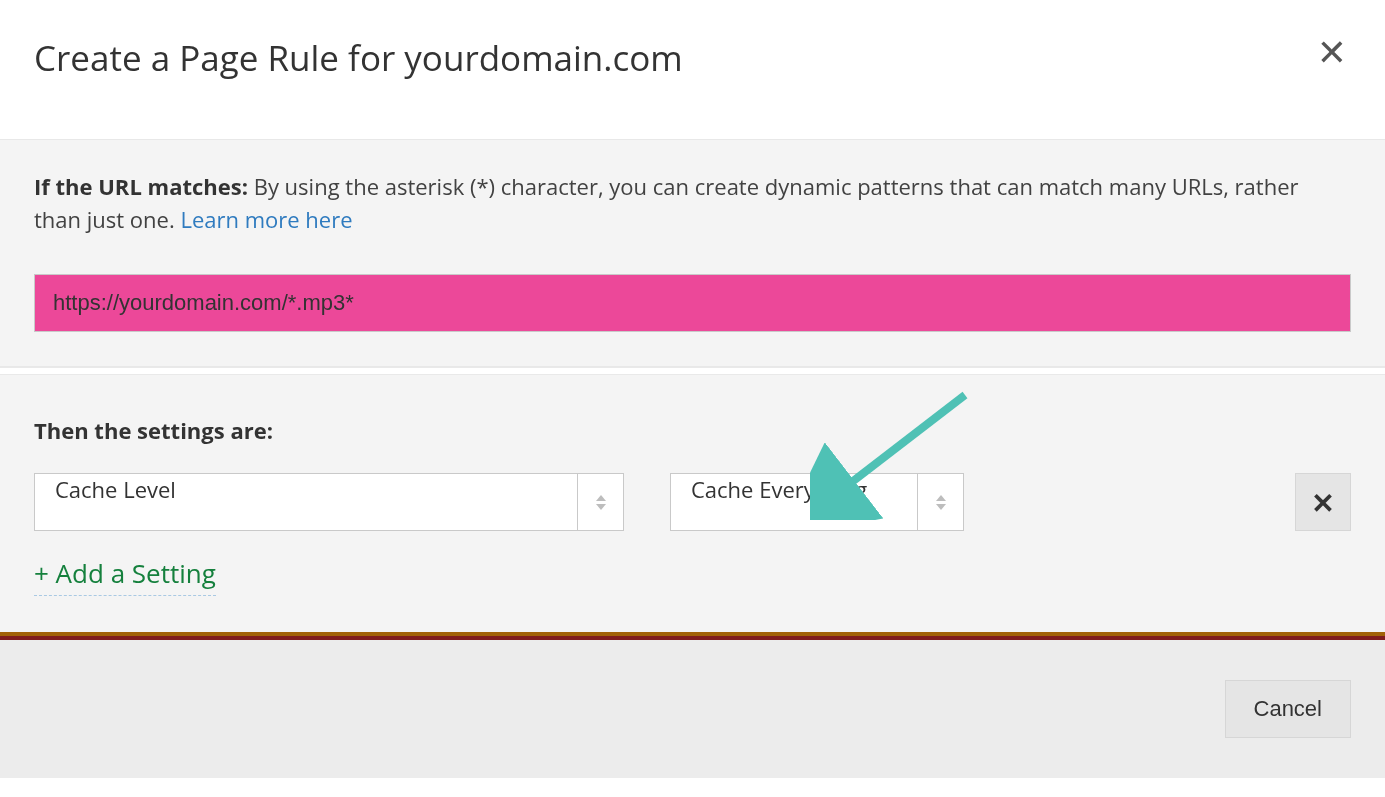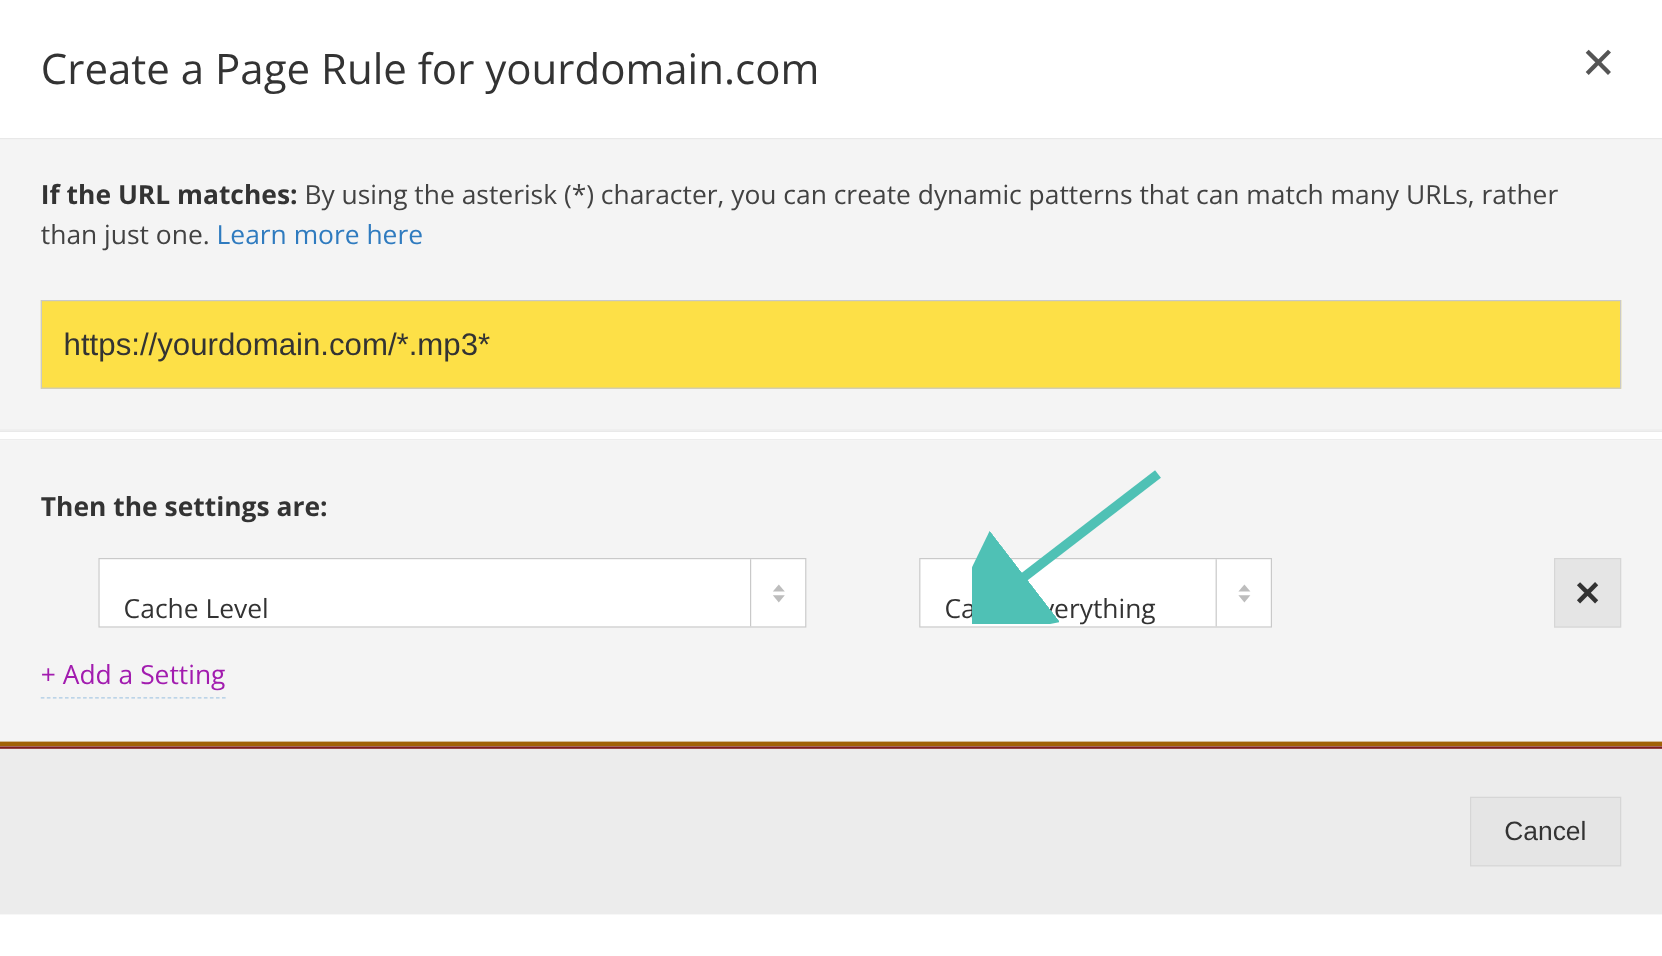--- a/index.html
+++ b/index.html
@@ -29,39 +29,40 @@
       cursor: pointer;
       line-height: 1;
       font-weight: 300;
       padding: 0 4px;
     }
     .section {
       padding: 30px 34px 34px 34px;
       background: #f4f4f4;
       border-top: 1px solid #e8e8e8;
       border-bottom: 1px solid #e8e8e8;
+      margin-top: 24px;
     }
     .url-section { }
     .desc-line {
       font-size: 22px;
       line-height: 1.5;
       color: #424242;
       font-weight: 400;
     }
     .desc-bold { font-weight: 700; color:#333; }
     .learn-link { color: #2f7bbf; text-decoration: none; }
     .url-input {
       width: 100%;
-      height: 74px;
+      height: 58px;
       margin-top: 38px;
       padding: 0 18px;
-      font-size: 26px;
+      font-size: 22px;
       color: #333;
       border: 1px solid #c9c9c9;
-      background: #fde047;
+      background: #ec4899;
       outline: none;
     }
     .spacer-band {
       height: 8px;
       background: #fff;
       border-top: 1px solid #e9e9e9;
       border-bottom: 1px solid #e9e9e9;
     }
     .settings-section {
       padding: 40px 34px 36px 34px;
@@ -75,27 +76,26 @@
       margin-bottom: 28px;
     }
     .setting-row {
       display: flex;
       align-items: center;
       gap: 46px;
       margin-bottom: 24px;
     }
     .select {
       display: flex;
-      align-items: flex-end;
+      align-items: flex-start;
       height: 58px;
       border: 1px solid #c9c9c9;
       background: #fff;
       cursor: pointer;
       position: relative;
-      margin-left: 48px;
     }
     .select-wide { width: 590px; }
     .select-narrow { width: 294px; }
     .select-text {
       flex: 1;
       padding: 0 20px;
       font-size: 22px;
       color: #333;
     }
     .select-arrows {
@@ -122,35 +122,35 @@
       display: flex; align-items: center; justify-content: center;
       cursor: pointer;
     }
     .remove-x {
       font-size: 28px;
       color: #333;
       font-weight: 700;
       line-height: 1;
     }
     .add-setting {
-      color: #a21caf;
-      font-size: 22px;
+      color: #15803d;
+      font-size: 26px;
       text-decoration: none;
       border-bottom: 1px dashed #a9c9e3;
       padding-bottom: 4px;
       display: inline-block;
       cursor: pointer;
     }
     .footer {
       padding: 40px 34px 40px 34px;
       background: #ececec;
       display: flex;
       justify-content: flex-end;
       gap: 24px;
-      border-top: 2px solid #7f1d1d;
+      border-top: 4px solid #7f1d1d;
     }
     .btn {
       height: 58px;
       padding: 0 28px;
       font-size: 22px;
       border: 1px solid #d6d6d6;
       cursor: pointer;
       display: flex; align-items: center; justify-content: center;
     }
     .btn-default { background: #e5e5e5; color: #333; }

